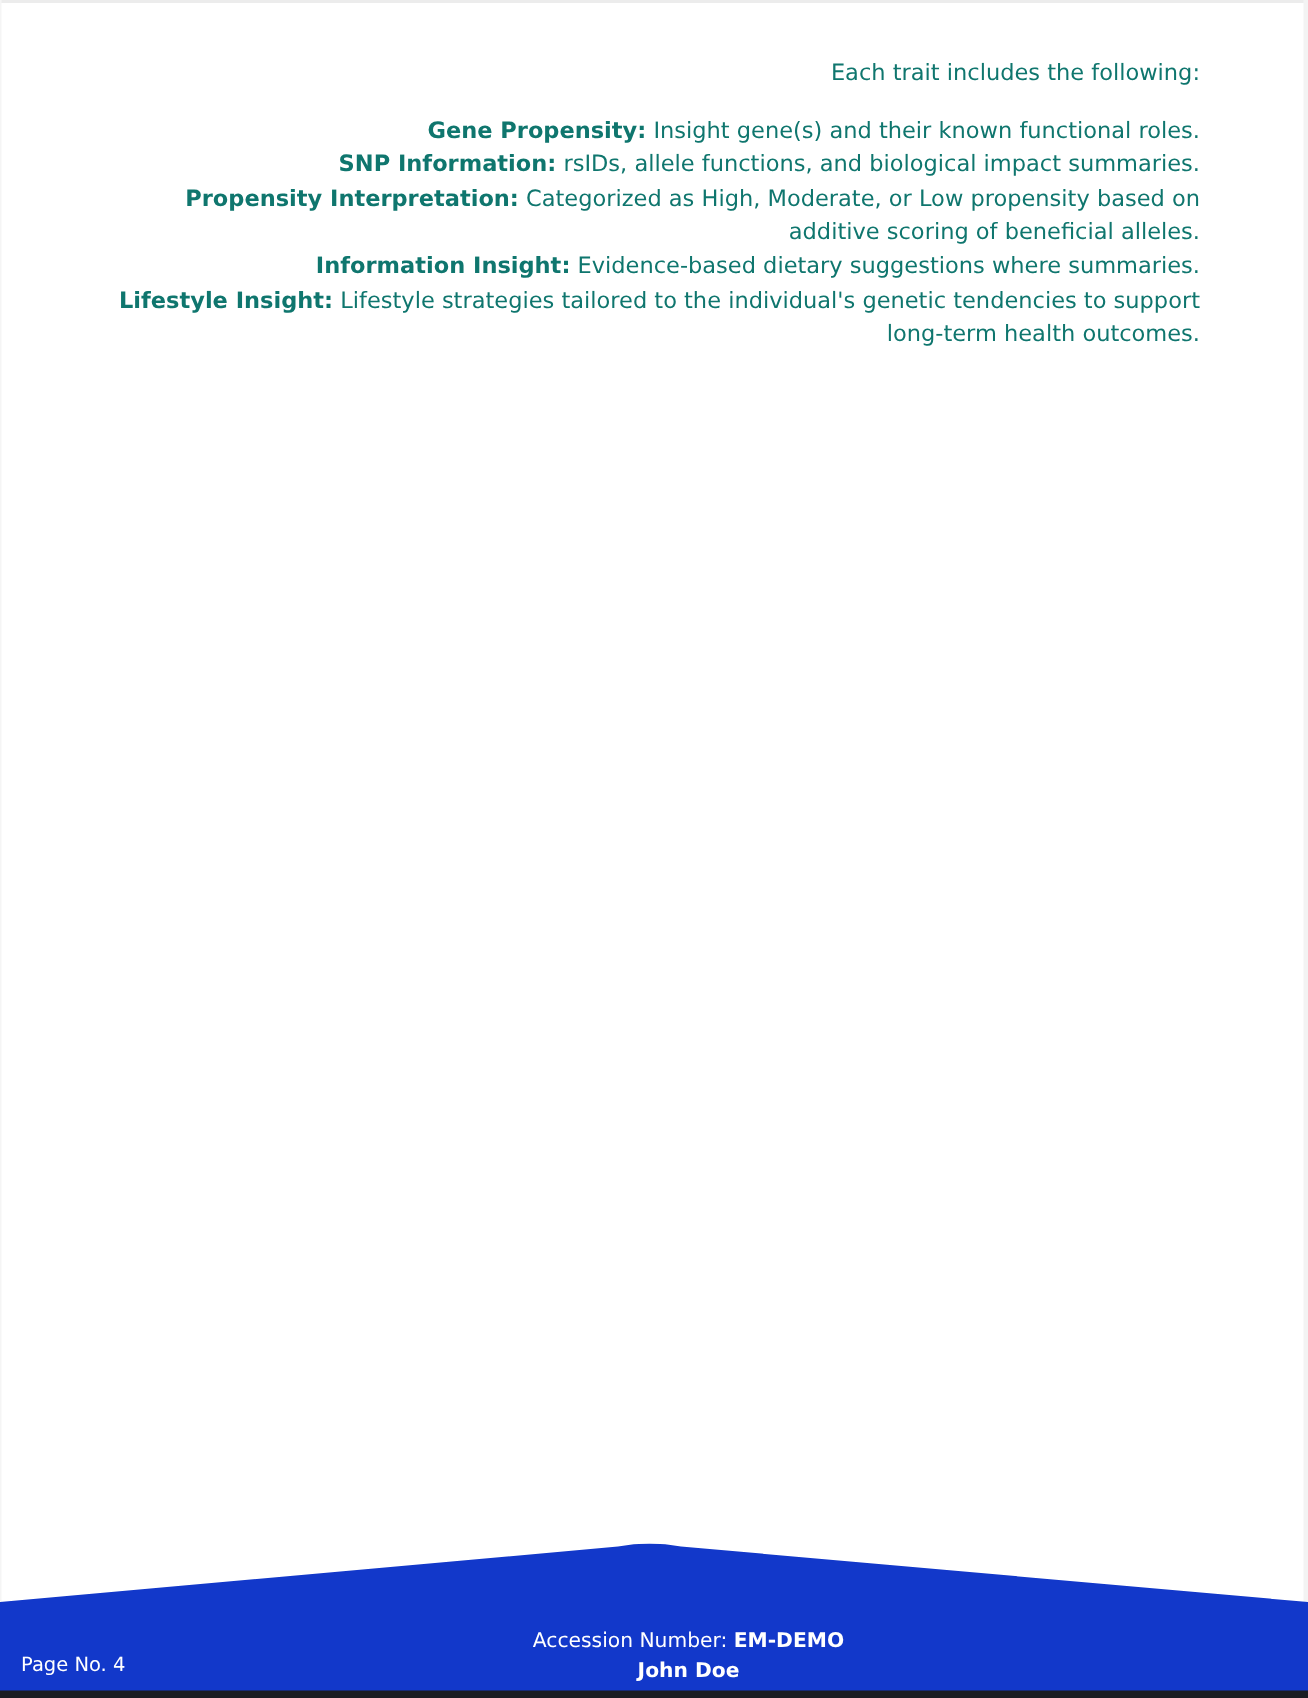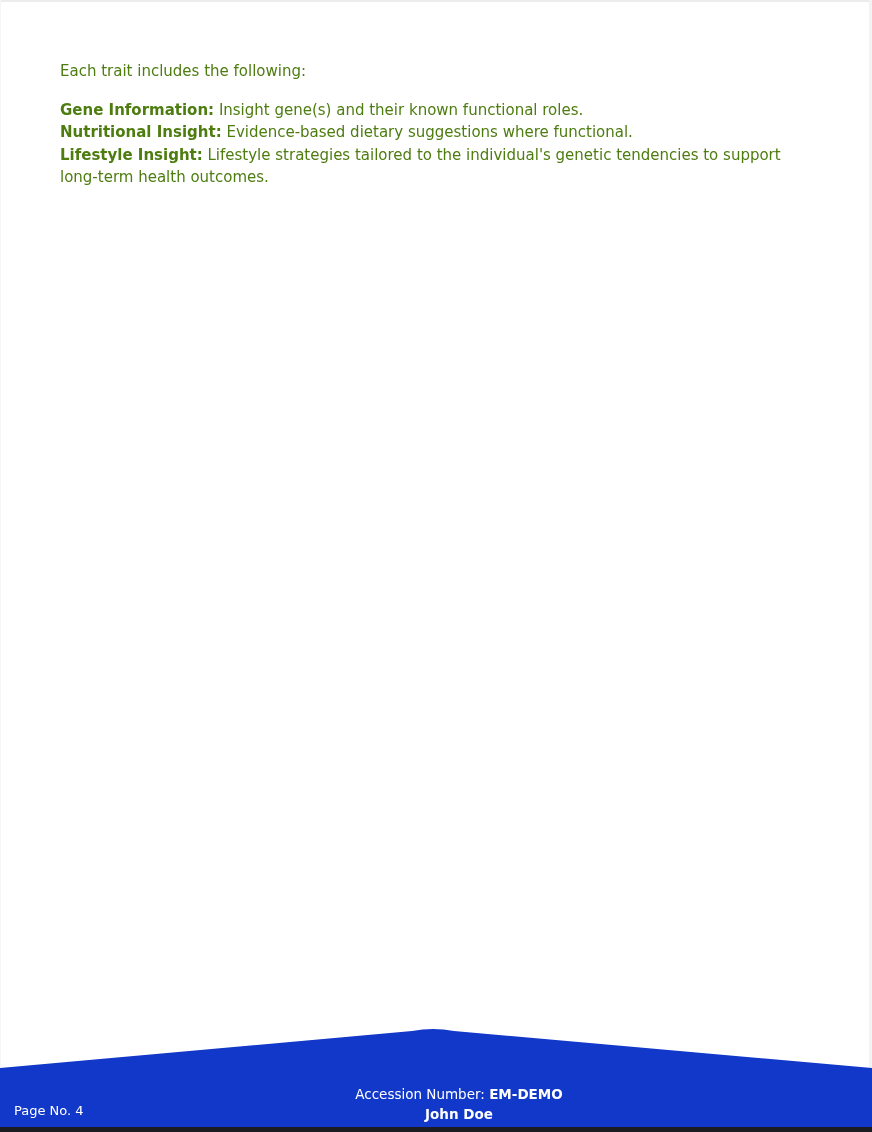--- a/index.html
+++ b/index.html
@@ -10,25 +10,26 @@
     position: relative;
     overflow: hidden;
     color: #000;
   }
   .edge-top    { position: absolute; top: 0; left: 0; right: 0; height: 2px; background: #ececec; }
   .edge-right  { position: absolute; top: 0; right: 0; bottom: 0; width: 3px; background: #f3f3f3; }
   .edge-left   { position: absolute; top: 0; left: 0; bottom: 0; width: 1px; background: #f5f5f5; }
 
   .content {
     position: absolute;
-    left: 60px; top: 60px;
+    left: 60px; top: 37px;
     width: 740px;
     font-size: 15px;
     line-height: 22.6px;
-    color: #4d7c0f;
+    color: #0f766e;
+    text-align: right;
   }
   .intro { margin: 0 0 16px 0; }
   .trait-list { }
   .trait-line { white-space: pre-wrap; }
   .trait-line b { font-weight: bold; }
 
   .footer {
     position: absolute;
     left: 0; top: 1029px;
     width: 872px; height: 103px; padding-left: 20px;
@@ -69,26 +70,28 @@
 </head>
 <body>
 
 <div class="edge-top"></div>
 <div class="edge-left"></div>
 <div class="edge-right"></div>
 
 <div class="content">
   <p class="intro">Each trait includes the following:</p>
   <div class="trait-list" id="trait-list">
-  <div class="trait-line"><b>Gene Information:</b><span> Insight gene(s) and their known functional roles.</span></div>
+  <div class="trait-line"><b>Gene Propensity:</b><span> Insight gene(s) and their known functional roles.</span></div>
+
+  <div class="trait-line"><b>SNP Information:</b><span> rsIDs, allele functions, and biological impact summaries.</span></div>
 
 
+  <div class="trait-line"><b>Propensity Interpretation:</b><span> Categorized as High, Moderate, or Low propensity based on additive scoring of beneficial alleles.</span></div>
 
-
-  <div class="trait-line"><b>Nutritional Insight:</b><span> Evidence-based dietary suggestions where functional.</span></div>
+  <div class="trait-line"><b>Information Insight:</b><span> Evidence-based dietary suggestions where summaries.</span></div>
 
   <div class="trait-line"><b>Lifestyle Insight:</b><span> Lifestyle strategies tailored to the individual's genetic tendencies to support long-term health outcomes.</span></div>
 
 
 </div>
 </div>
 
 <div class="footer">
   <svg class="banner-shape" viewBox="0 0 872 103" preserveAspectRatio="none" aria-hidden="true">
     <path d="M0 39 L412 2 Q433 -2 454 2 L872 39 L872 103 L0 103 Z" fill="#1238ca"></path>

